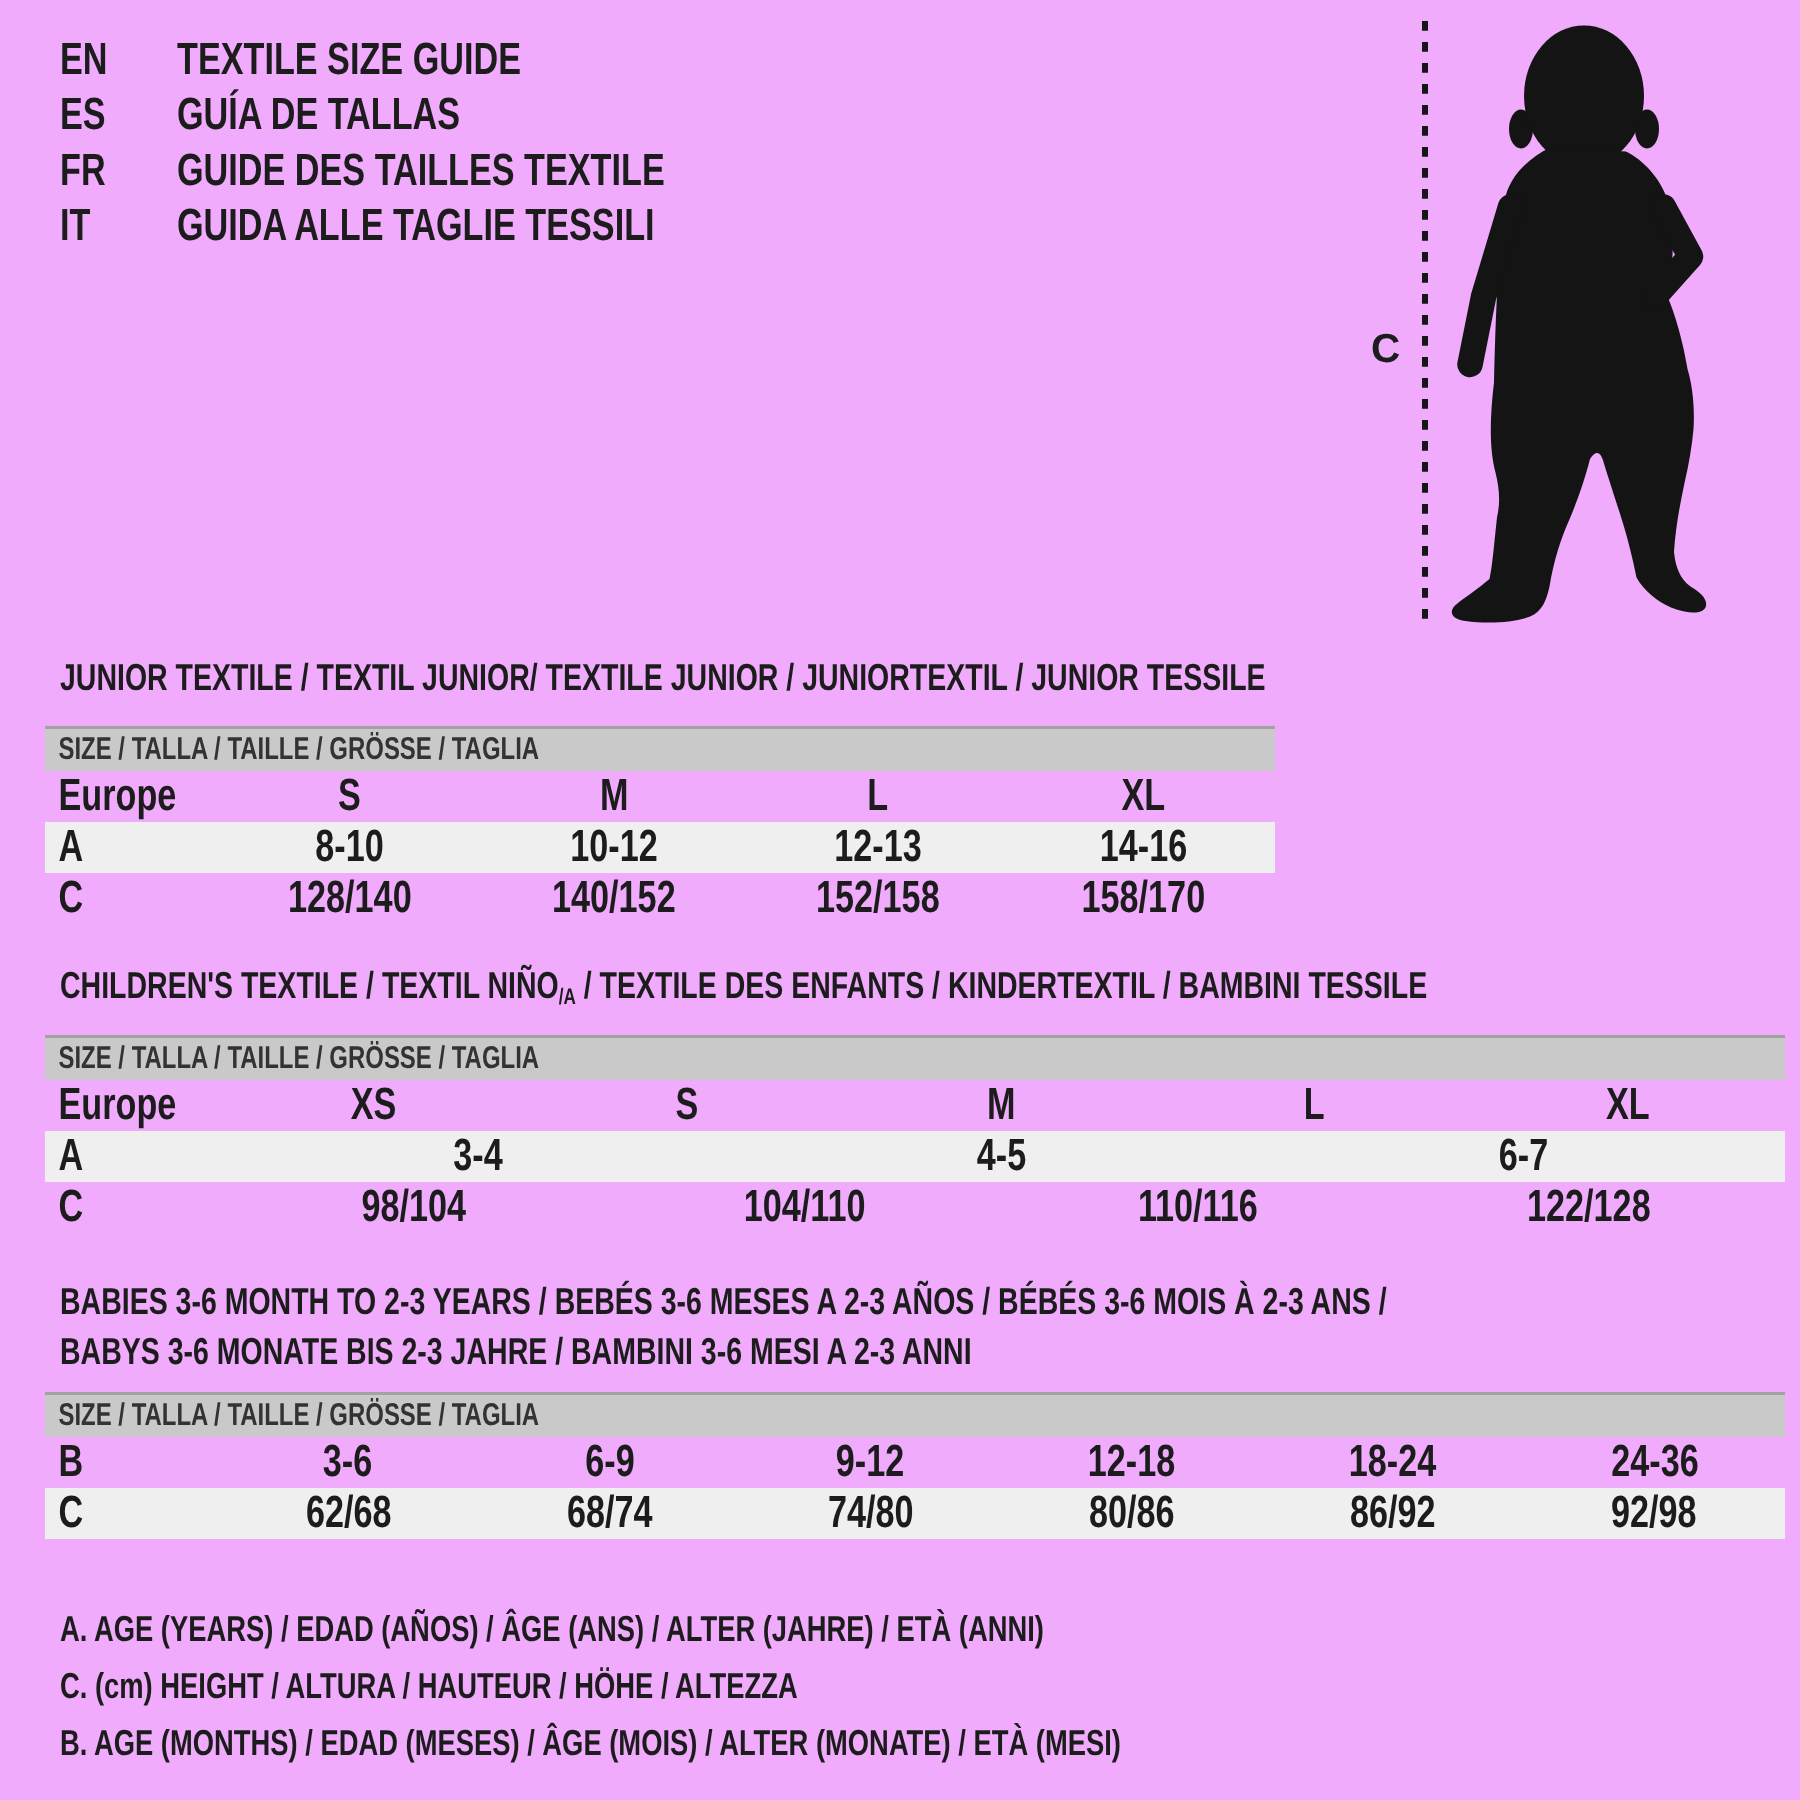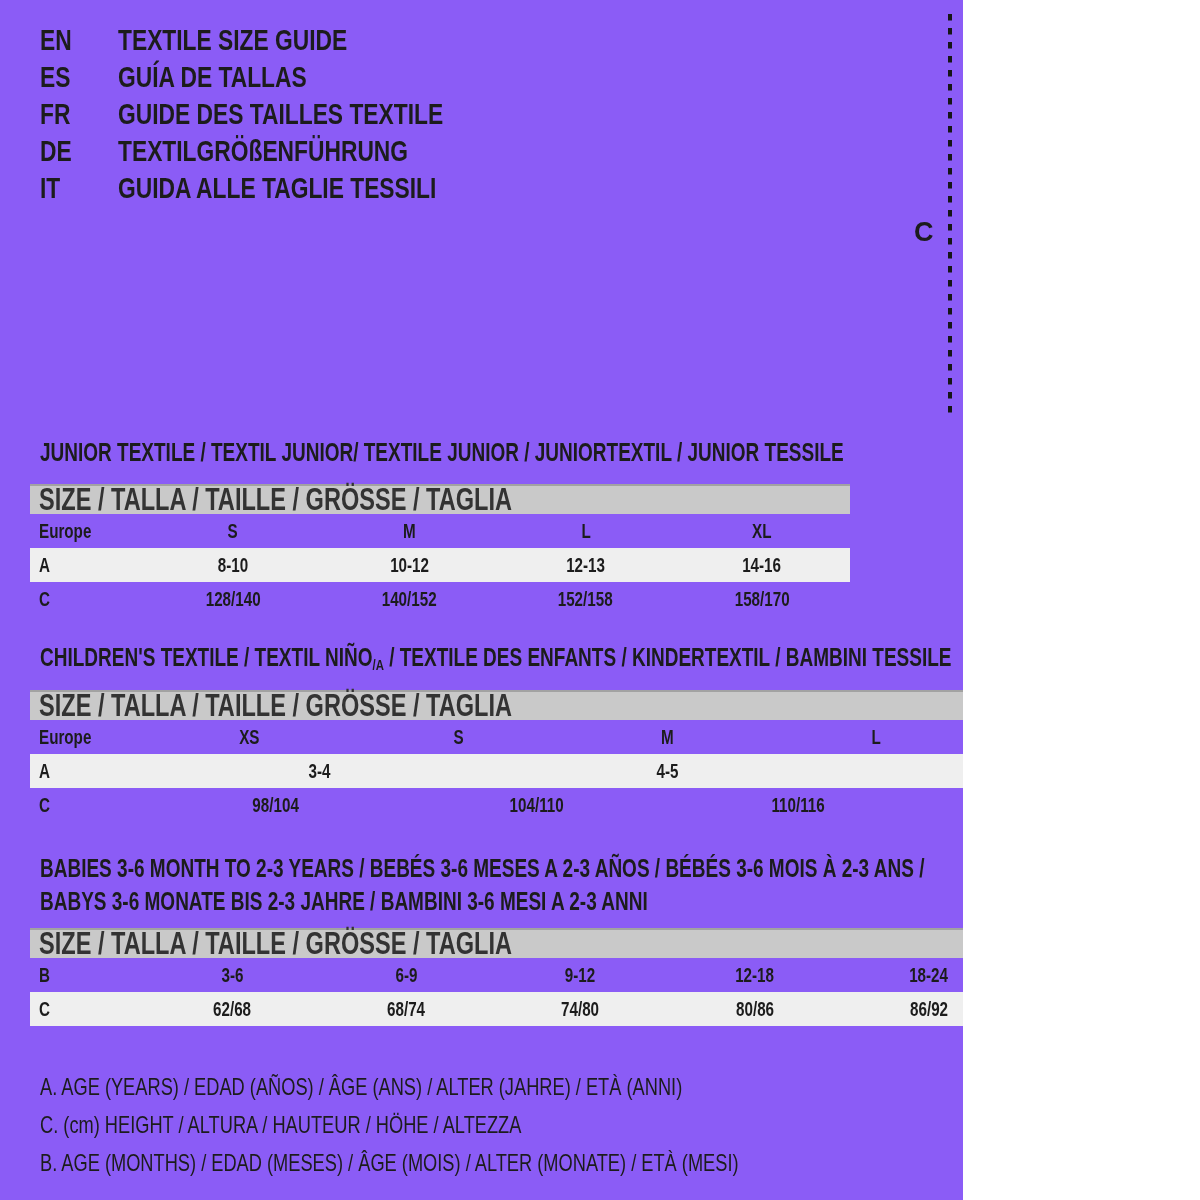--- a/index.html
+++ b/index.html
@@ -1,21 +1,21 @@
 <!DOCTYPE html>
 <html><head>
 <meta charset="utf-8">
 <style>
   html,body{margin:0;padding:0;}
   body{
     width:1200px;height:1200px;background:#ffffff;
     font-family:"Liberation Sans", sans-serif;color:#1c1c1c;
     -webkit-font-smoothing:antialiased;
   }
-  .page{position:relative;width:963px;height:1200px;background:#8b5cf6;overflow:hidden;}
+  .page{position:relative;width:1200px;height:1200px;background:#f0abfc;overflow:hidden;}
 
   
   .cond{display:inline-block;transform:scaleX(0.76);transform-origin:0 50%;white-space:nowrap;}
   .condc{display:inline-block;transform:scaleX(0.76);transform-origin:50% 50%;white-space:nowrap;}
 
   
   .langs{position:absolute;left:40px;top:21px;}
   .lang-row{display:flex;align-items:center;height:37px;font-weight:bold;font-size:30px;}
   .lang-code{width:78px;}
 
@@ -31,52 +31,48 @@
   .tsub{font-size:15px;vertical-align:-4px;font-weight:bold;}
 
   
   .size-table{position:absolute;left:30px;box-sizing:border-box;}
   .t-junior{top:484px;width:820px;}
   .t-children{top:690px;width:1160px;}
   .t-babies{top:928px;width:1160px;}
   .thead{
     box-sizing:border-box;height:30px;background:#c9c9c9;border-top:2px solid #a2a2a2;
     display:flex;align-items:center;padding-left:9px;
-    font-size:31px;font-weight:bold;color:#333333;
+    font-size:21px;font-weight:bold;color:#333333;
   }
-  .trow{display:flex;align-items:center;height:34px;font-size:20px;font-weight:bold;text-decoration:underline;}
+  .trow{display:flex;align-items:center;height:34px;font-size:30px;font-weight:bold;text-decoration:underline;}
   .trow.shaded{background:#efefef;}
   .tcell-label{width:115px;box-sizing:border-box;padding-left:9px;text-align:left;}
   .tcell{flex:1;text-align:center;}
 
   
-  .footnotes{position:absolute;left:40px;top:1068px;font-size:24px;font-weight:normal;}
+  .footnotes{position:absolute;left:40px;top:1068px;font-size:24px;font-weight:bold;}
   .footnote{height:38px;display:flex;align-items:center;}
 </style>
 </head>
 <body>
 
 <div class="page">
 
   <div class="langs">
     <div class="lang-row">
       <span class="lang-code"><span class="cond">EN</span></span>
       <span class="cond">TEXTILE SIZE GUIDE</span>
     </div>
     <div class="lang-row">
       <span class="lang-code"><span class="cond">ES</span></span>
       <span class="cond">GUÍA DE TALLAS</span>
     </div>
     <div class="lang-row">
       <span class="lang-code"><span class="cond">FR</span></span>
       <span class="cond">GUIDE DES TAILLES TEXTILE</span>
-    </div>
-    <div class="lang-row">
-      <span class="lang-code"><span class="cond">DE</span></span>
-      <span class="cond">TEXTILGRÖßENFÜHRUNG</span>
     </div>
     <div class="lang-row">
       <span class="lang-code"><span class="cond">IT</span></span>
       <span class="cond">GUIDA ALLE TAGLIE TESSILI</span>
     </div>
   </div>
 
   <svg class="fig-svg" viewBox="900 5 270 420" width="270" height="420" aria-hidden="true">
     <line x1="950" y1="14" x2="950" y2="414" stroke="#161616" stroke-width="4" stroke-dasharray="6.5 7.5"></line>
     <g fill="#141414">

